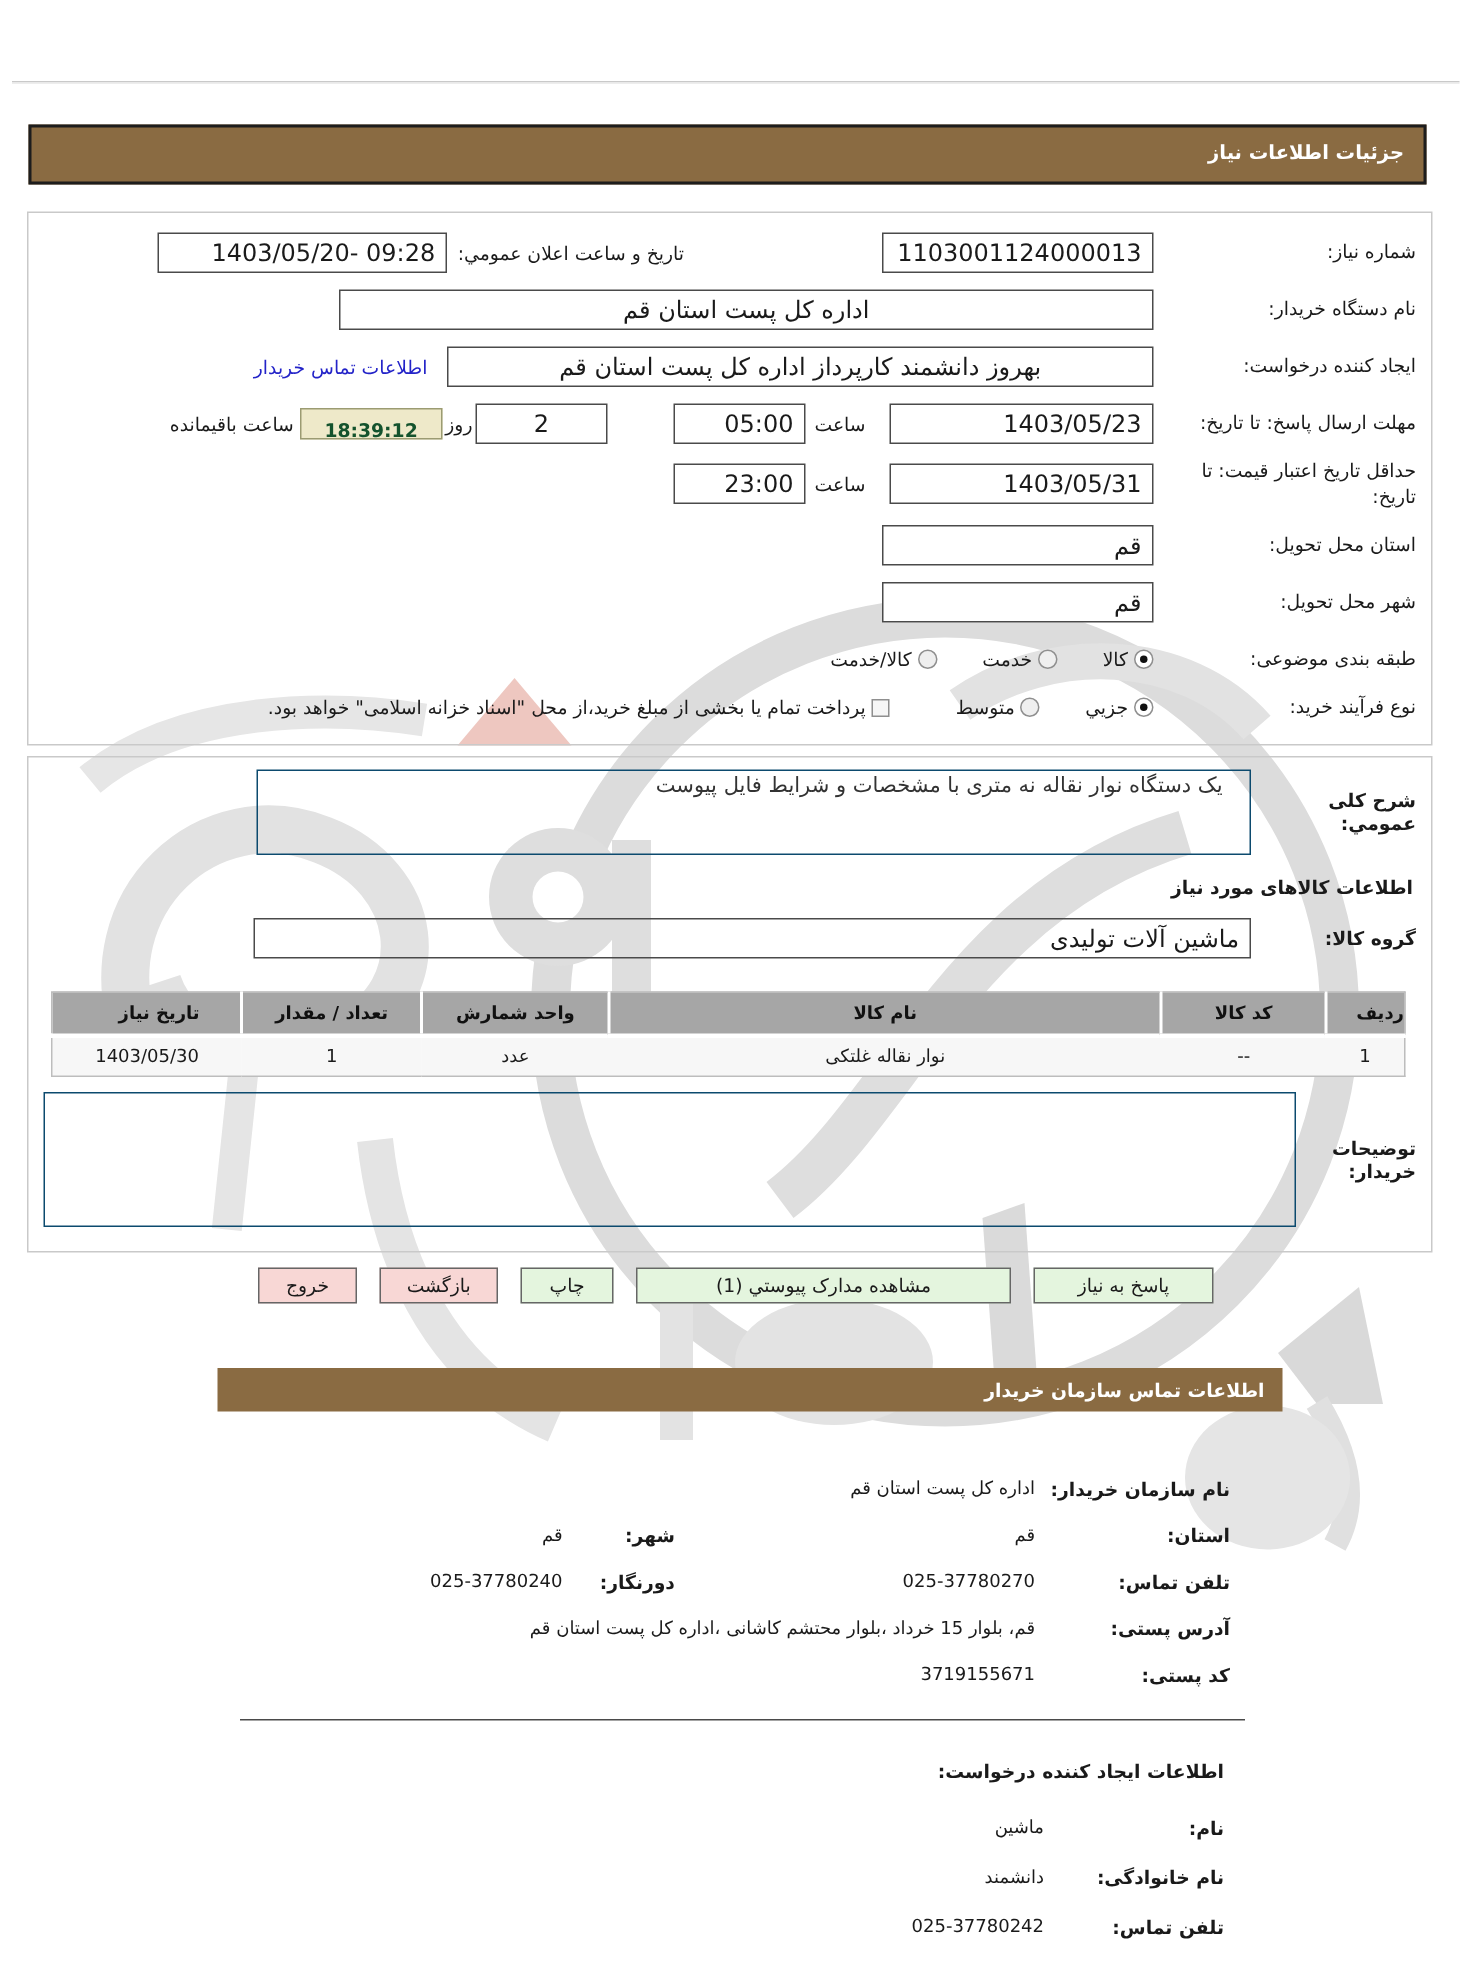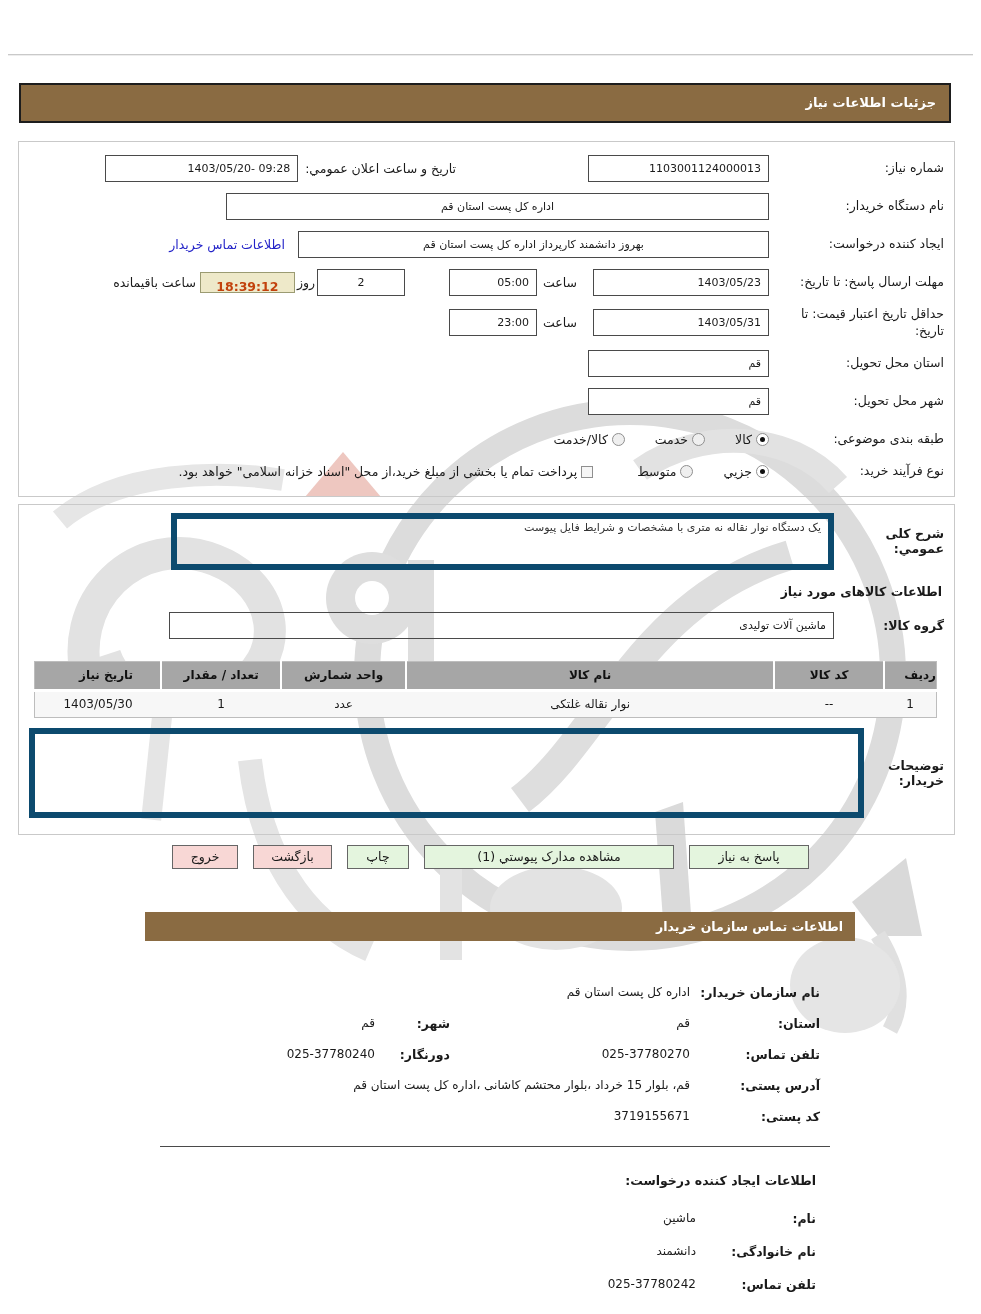--- a/index.html
+++ b/index.html
@@ -14,37 +14,37 @@
   .hbar1 { margin:27px 30px 0 19px; height:40px; line-height:36px; font-size:13px;
            padding:0 13px; border:2px solid #1d1d1d; }
   .hbar2 { margin:43px 126px 0 0; width:710px; height:29px; line-height:29px; font-size:12.5px; padding:0 12px; }
 
   .panel { margin:18px 26px 0 18px; border:1px solid #c9c9c9; background:transparent; padding:12px 10px 10px 8px; }
   .panel2 { margin:7px 26px 0 18px; padding:8px 10px 16px 8px; }
 
   .frow { display:flex; align-items:center; margin-bottom:10px; min-height:28px; }
   .flabel { width:175px; padding-left:6px; font-size:12.5px; line-height:1.35; flex-shrink:0; }
   .inp { border:1px solid #4a4a4a; height:27px; line-height:25px; background:#fff;
-         padding:0 7px; font-size:11px; overflow:hidden; white-space:nowrap; }
+         padding:0 7px; font-size:16px; overflow:hidden; white-space:nowrap; }
   .num { text-align:right; }
   .link { color:#2323c8; font-size:12.5px; margin-right:13px; cursor:pointer; }
   .small-label { font-size:12.5px; }
   .timer { width:95px; height:21px; line-height:27px; overflow:hidden; text-align:center;
-           background:#eee9c9; border:1px solid #9b9b72; color:#c2410c; font-weight:bold; font-size:12.5px; }
+           background:#eee9c9; border:1px solid #9b9b72; color:#14532d; font-weight:bold; font-size:12.5px; }
 
   .radio { display:inline-block; width:13px; height:13px; border:1px solid #8f8f8f; border-radius:50%;
            background:#efefef; position:relative; vertical-align:-2px; }
   .radio.sel { background:#fff; }
   .radio.sel::after { content:''; position:absolute; inset:3px; background:#111; border-radius:50%; }
   .checkbox { display:inline-block; width:12px; height:12px; border:1px solid #8f8f8f; background:#f6f6f6; vertical-align:-1px; }
   .opt-label { margin-right:4px; font-size:12.5px; }
   .opt-gap { margin-right:30px; }
 
-  .ta { border:6px solid #0c4a6e; background:transparent; font-size:11px; color:#333;
-        padding:2px 7px; text-align:right; }
+  .ta { border:1px solid #0c4a6e; background:transparent; font-size:14px; color:#333;
+        padding:2px 18px; text-align:right; }
   .desc-label { width:110px; padding-left:4px; font-weight:bold; font-size:12.5px; flex-shrink:0; }
   .section-heading { font-weight:bold; font-size:12.5px; margin:14px 2px 0 0; }
 
   table.goods { border-collapse:collapse; width:903px; margin:22px 7px 0 0; border:1px solid #bdbdbd; background:#fbfbfb; }
   table.goods th { background:#a6a6a6; color:#111; font-size:12px; font-weight:bold; height:29px;
                    border-left:2px solid #fff; border-bottom:3px solid #fff; }
   table.goods th:last-child { border-left:none;padding-left:17px; }
   table.goods td { height:27px; text-align:center; font-size:12px; background:#f7f7f7; }
 
   .btnrow { display:flex; margin-top:10px; padding-right:172px; gap:15px; }

